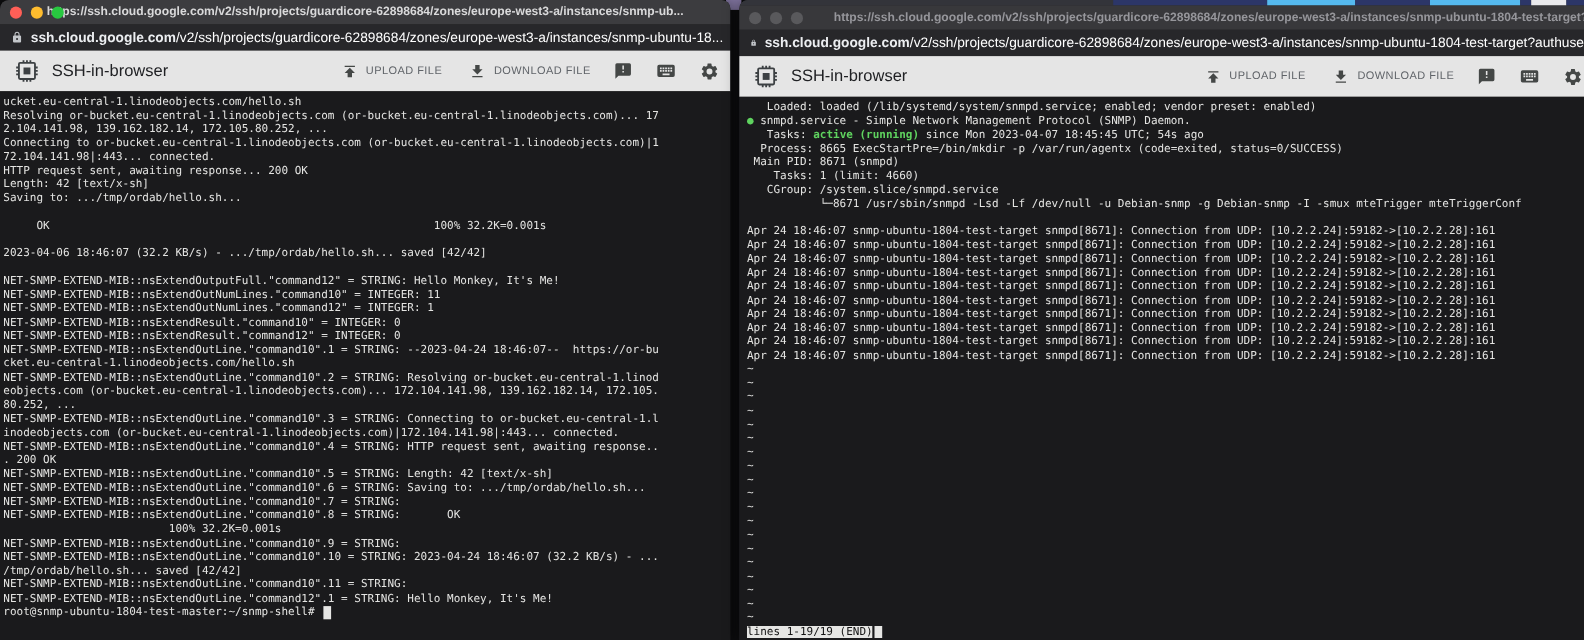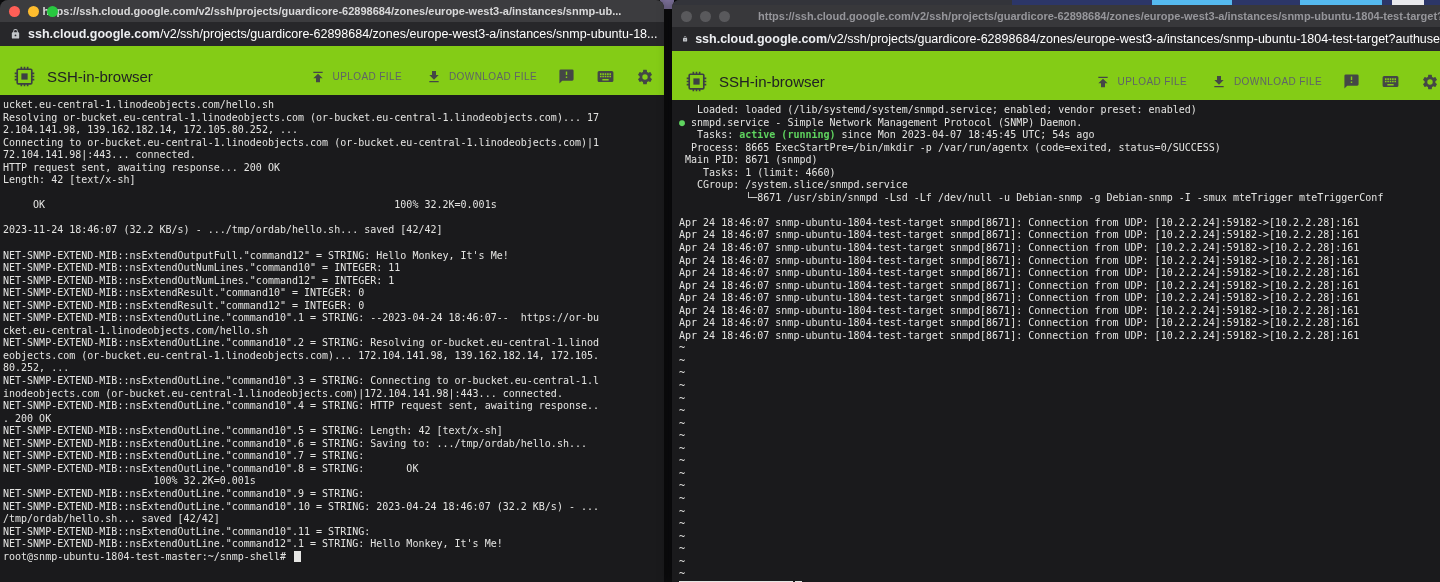--- a/index.html
+++ b/index.html
@@ -13,21 +13,21 @@
   .titlebar{height:22px;flex:none;display:flex;align-items:center;position:relative;background:#3c3c3f;}
   #right-window .titlebar{background:#38383b;}
   .traffic{position:absolute;left:9px;top:5.5px;display:flex;gap:8px;}
   .dot{width:11px;height:11px;border-radius:50%;}
   .titlebar-title{margin:0 auto;font-size:11px;font-weight:bold;color:#d9d9da;white-space:nowrap;}
   .titlebar-title.dim{margin:0;position:absolute;left:86px;color:#96969b;font-weight:bold;}
   .urlbar{height:24px;flex:none;display:flex;align-items:center;gap:7px;padding-left:10px;background:#27272a;white-space:nowrap;overflow:hidden;}
   .url-text{font-size:12.5px;white-space:nowrap;}
   .url-domain{color:#eceef1;font-weight:bold;margin-top:24px;}
   .url-path{color:#ffffff;}
-  .toolbar{height:37px;flex:none;display:flex;align-items:center;background:#84cc16;padding:12px 10px 0 12px;}
+  .toolbar{height:37px;flex:none;display:flex;align-items:center;background:#e5e5e5;padding:0 10px 0 12px;}
   .app-title{font-size:15px;color:#202124;margin-left:10px;white-space:nowrap;}
   .spacer{flex:1;}
   .tb-btn{display:flex;align-items:center;gap:7px;margin-left:24px;font-size:10px;font-weight:normal;
     letter-spacing:.4px;color:#5f6368;cursor:pointer;white-space:nowrap;}
   .tb-iconbtn{margin-left:21px;display:flex;align-items:center;cursor:pointer;}
   .terminal{flex:1;background:#1a1a1c;color:#e4e4e2;font-family:"DejaVu Sans Mono","Liberation Mono",monospace;
     font-size:10px;line-height:12.55px;padding:4px 0 0 3px;overflow:hidden;}
   #right-window .terminal{padding-left:7px;}
   .tline{white-space:pre;height:12.55px;overflow:hidden;}
   .green{color:#5fd35f;}
@@ -99,24 +99,25 @@
 
     <div class="terminal">
       <div>
           <div class="tline">ucket.eu-central-1.linodeobjects.com/hello.sh</div>
           <div class="tline">Resolving or-bucket.eu-central-1.linodeobjects.com (or-bucket.eu-central-1.linodeobjects.com)... 17</div>
           <div class="tline">2.104.141.98, 139.162.182.14, 172.105.80.252, ...</div>
           <div class="tline">Connecting to or-bucket.eu-central-1.linodeobjects.com (or-bucket.eu-central-1.linodeobjects.com)|1</div>
           <div class="tline">72.104.141.98|:443... connected.</div>
           <div class="tline">HTTP request sent, awaiting response... 200 OK</div>
           <div class="tline">Length: 42 [text/x-sh]</div>
+          <div class="tline">Saving to: .../tmp/ordab/hello.sh...</div>
           <div class="tline"> </div>
           <div class="tline">     OK                                                          100% 32.2K=0.001s</div>
           <div class="tline"> </div>
-          <div class="tline">2023-11-24 18:46:07 (32.2 KB/s) - .../tmp/ordab/hello.sh... saved [42/42]</div>
+          <div class="tline">2023-04-06 18:46:07 (32.2 KB/s) - .../tmp/ordab/hello.sh... saved [42/42]</div>
           <div class="tline"> </div>
           <div class="tline">NET-SNMP-EXTEND-MIB::nsExtendOutputFull."command12" = STRING: Hello Monkey, It's Me!</div>
           <div class="tline">NET-SNMP-EXTEND-MIB::nsExtendOutNumLines."command10" = INTEGER: 11</div>
           <div class="tline">NET-SNMP-EXTEND-MIB::nsExtendOutNumLines."command12" = INTEGER: 1</div>
           <div class="tline">NET-SNMP-EXTEND-MIB::nsExtendResult."command10" = INTEGER: 0</div>
           <div class="tline">NET-SNMP-EXTEND-MIB::nsExtendResult."command12" = INTEGER: 0</div>
           <div class="tline">NET-SNMP-EXTEND-MIB::nsExtendOutLine."command10".1 = STRING: --2023-04-24 18:46:07--  https://or-bu</div>
           <div class="tline">cket.eu-central-1.linodeobjects.com/hello.sh</div>
           <div class="tline">NET-SNMP-EXTEND-MIB::nsExtendOutLine."command10".2 = STRING: Resolving or-bucket.eu-central-1.linod</div>
           <div class="tline">eobjects.com (or-bucket.eu-central-1.linodeobjects.com)... 172.104.141.98, 139.162.182.14, 172.105.</div>

